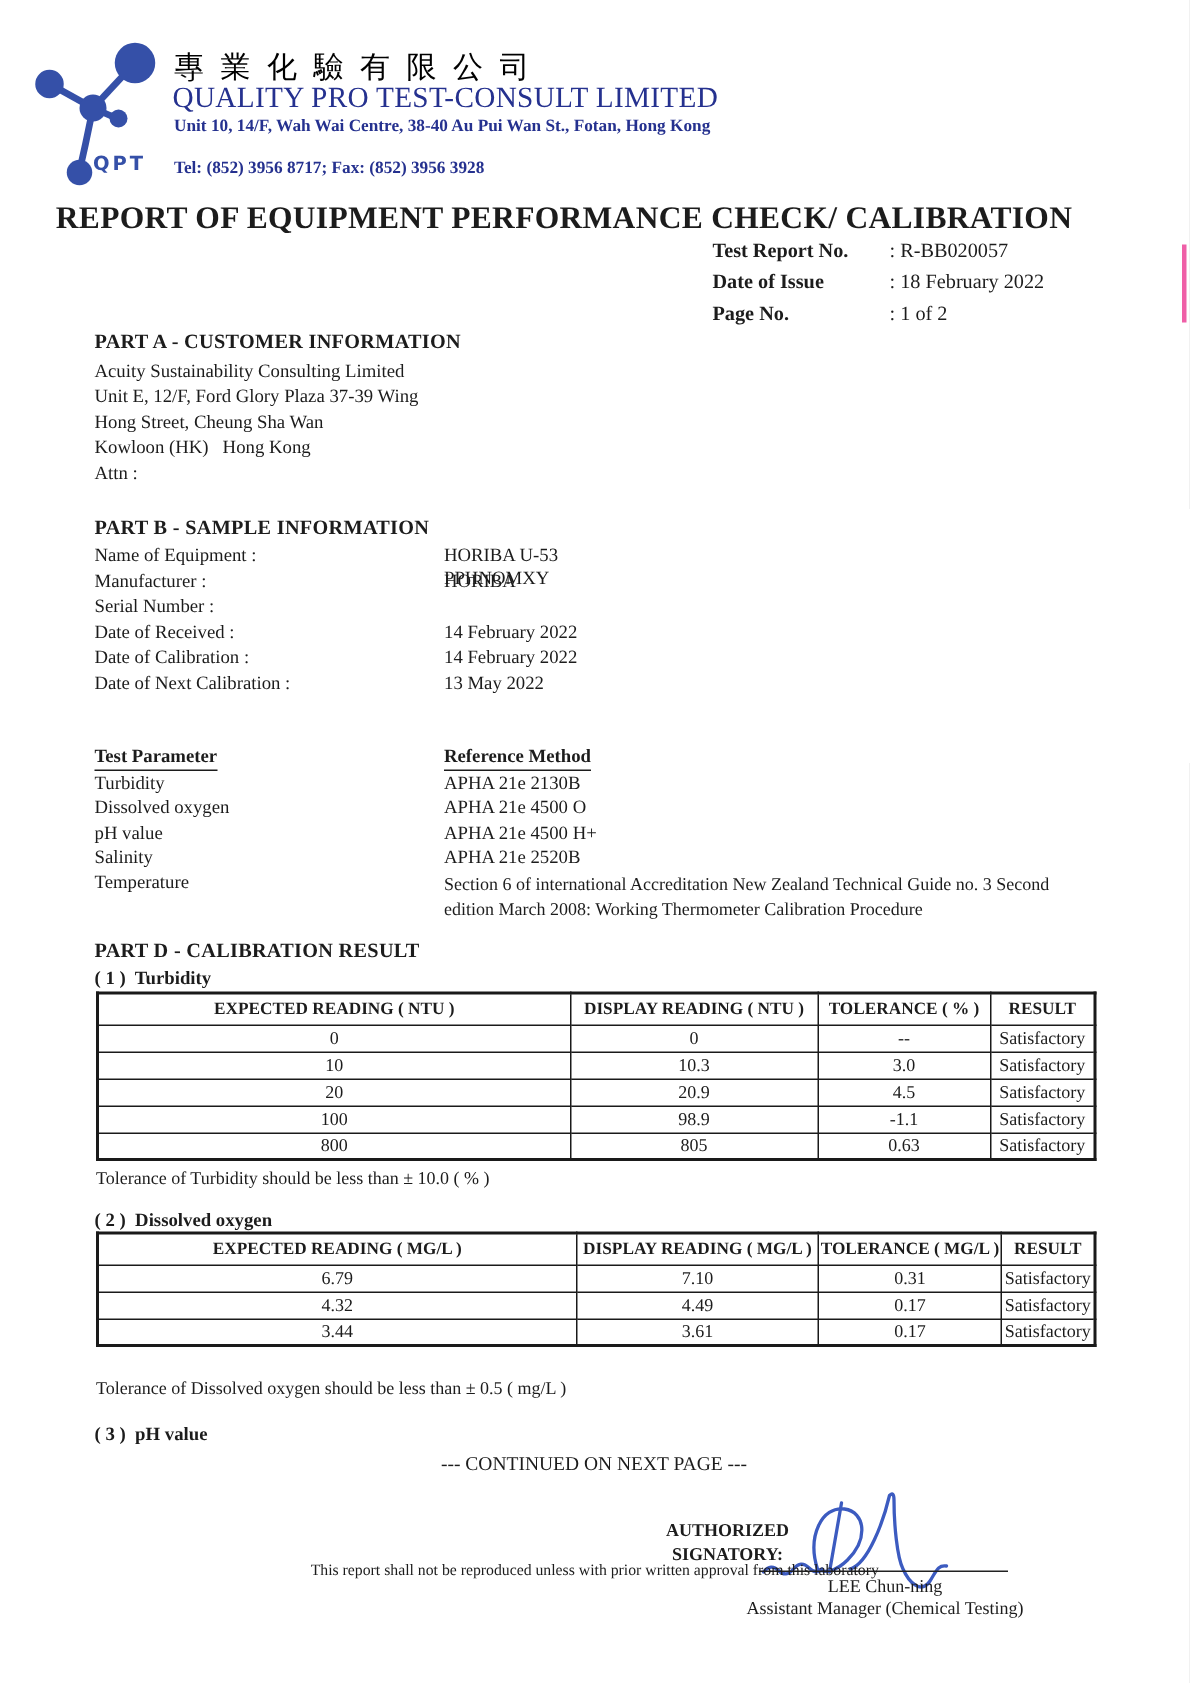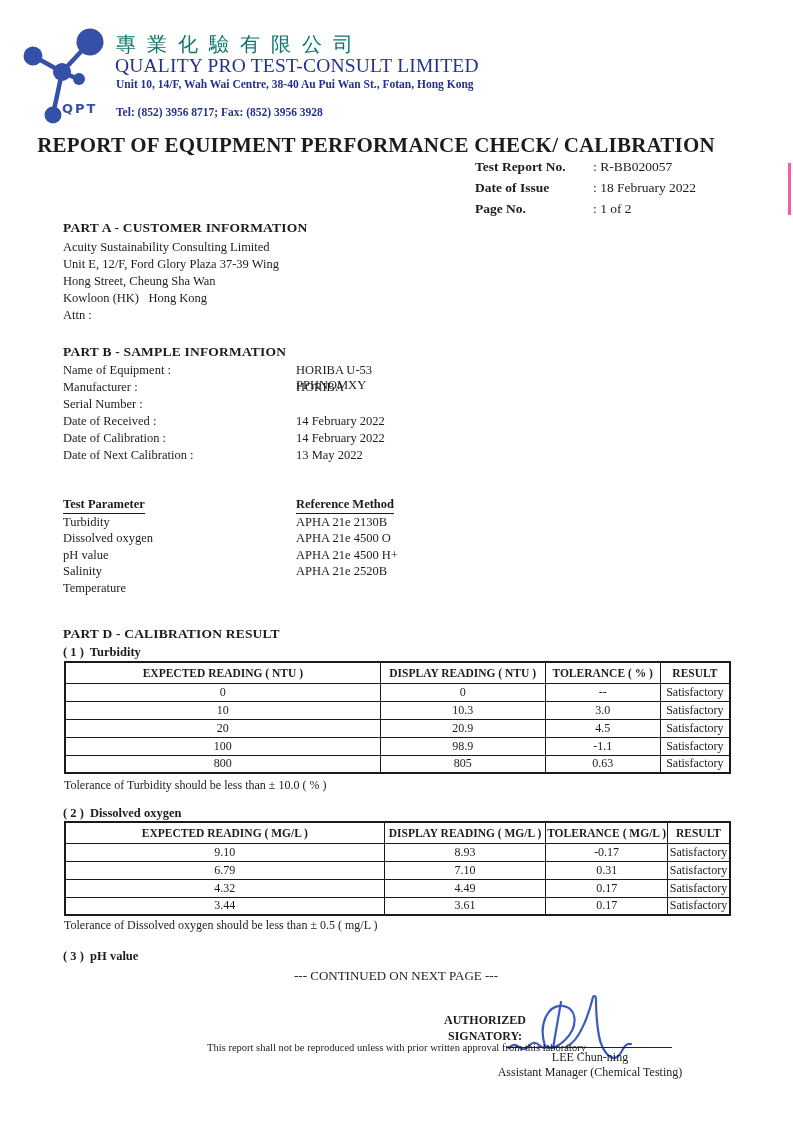--- a/index.html
+++ b/index.html
@@ -11,21 +11,21 @@
     background: #ffffff;
     margin: 0 auto;
     font-family: "Liberation Serif", "DejaVu Serif", serif;
     color: #1c1c1c;
     overflow: hidden;
   }
   .abs { position: absolute; }
 
   
   .logo { left: 12px; top: 26px; width: 96px; height: 104px; }
-  .co-zh { left: 116px; top: 31px; font-size: 20px; letter-spacing: 11px; color: #0f766e; white-space: pre; }
+  .co-zh { left: 116px; top: 31px; font-size: 20px; letter-spacing: 11px; color: #000000; white-space: pre; }
   .co-en { left: 115px; top: 55px; font-size: 19.5px; color: #25318f; letter-spacing: 0.2px; }
   .co-line { left: 116px; color: #25318f; font-size: 11.5px; font-weight: bold; white-space: pre; }
   .co-l1 { top: 78px; }
   .co-l2 { top: 92px; }
   .co-l3 { top: 106px; }
 
   
   .doc-title { left: 0; top: 133px; width: 752px; text-align: center; font-size: 21px; font-weight: bold; letter-spacing: 0.2px; }
 
   
@@ -134,20 +134,21 @@
 
   <div class="abs body-text pb-label" style="top:515px;">Turbidity</div>
   <div class="abs body-text pb-value" style="top:515px;">APHA 21e 2130B</div>
   <div class="abs body-text pb-label" style="top:531px;">Dissolved oxygen</div>
   <div class="abs body-text pb-value" style="top:531px;">APHA 21e 4500 O</div>
   <div class="abs body-text pb-label" style="top:548px;">pH value</div>
   <div class="abs body-text pb-value" style="top:548px;">APHA 21e 4500 H+</div>
   <div class="abs body-text pb-label" style="top:564px;">Salinity</div>
   <div class="abs body-text pb-value" style="top:564px;">APHA 21e 2520B</div>
   <div class="abs body-text pb-label" style="top:581px;">Temperature</div>
+  <div class="abs pc-method-wrap" style="top:581px;">Section 6 of international Accreditation New Zealand Technical Guide no. 3 Second edition March 2008: Working Thermometer Calibration Procedure</div>
 
   <div class="abs part-heading" style="left:63px; top:626px;">PART D - CALIBRATION RESULT</div>
   <div class="abs sub-heading" style="left:63px; top:645px;">( 1 )  Turbidity</div>
 
   <table class="cal-table" style="top:661px;">
     <colgroup>
         <col style="width:47.4%">
         <col style="width:24.8%">
         <col style="width:17.3%">
         <col style="width:10.5%">
@@ -206,26 +207,20 @@
       </colgroup>
     <thead>
       <tr>
         <th>EXPECTED READING ( MG/L )</th>
         <th>DISPLAY READING ( MG/L )</th>
         <th>TOLERANCE ( MG/L )</th>
         <th>RESULT</th>
       </tr>
     </thead>
     <tbody>
-      <tr>
-        <td>9.10</td>
-        <td>8.93</td>
-        <td>-0.17</td>
-        <td>Satisfactory</td>
-      </tr>
       <tr>
         <td>6.79</td>
         <td>7.10</td>
         <td>0.31</td>
         <td>Satisfactory</td>
       </tr>
       <tr>
         <td>4.32</td>
         <td>4.49</td>
         <td>0.17</td>

